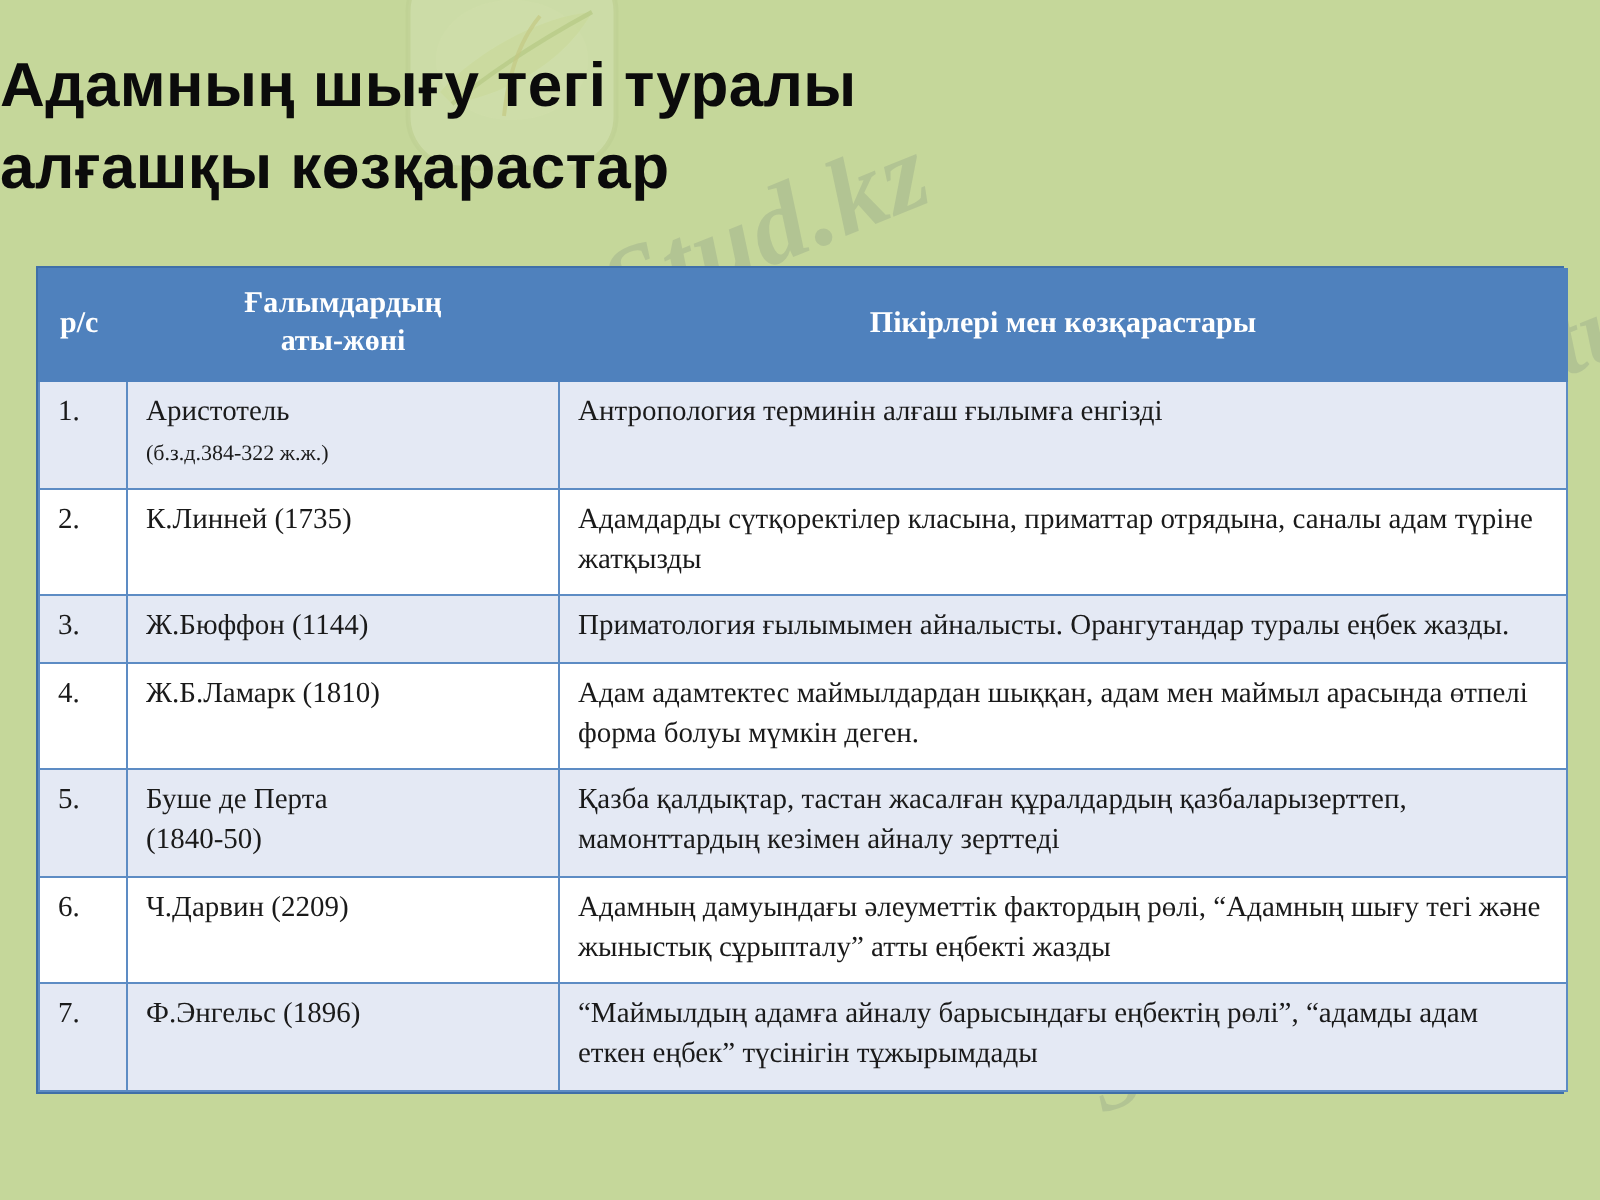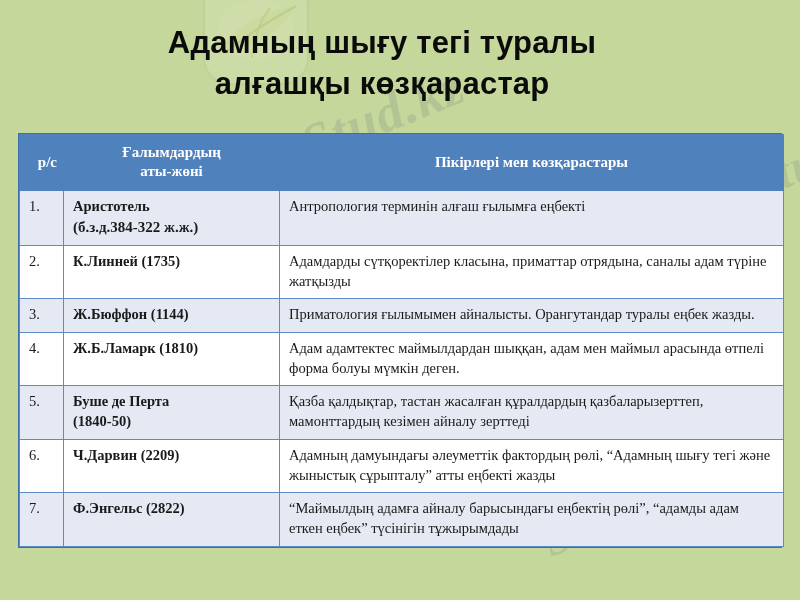--- a/index.html
+++ b/index.html
@@ -45,25 +45,24 @@
   }
   .wm-a { left: 292px;  top: 118px; font-size: 54px; transform: rotate(-22deg); }
   .wm-b { left: 560px;  top: 232px; font-size: 48px; transform: rotate(-22deg); }
   .wm-c { left: 300px;  top: 392px; font-size: 44px; transform: rotate(-22deg); }
   .wm-d { left: 536px;  top: 520px; font-size: 44px; transform: rotate(-22deg); }
   .wm-e { left: 16px;   top: 470px; font-size: 44px; transform: rotate(-22deg); }
 
   
   .slide-title {
     position: absolute;
-    left: 12px;
+    left: 0;
     top: 22px;
     width: 740px;
     z-index: 2;
-    text-align: center;
     font-family: "Liberation Sans", "DejaVu Sans", sans-serif;
     font-weight: bold;
     font-size: 31px;
     line-height: 1.33;
     color: #0b0b0b;
     letter-spacing: .2px;
   }
   .slide-title .tl {
     display: block;
   }
@@ -93,21 +92,21 @@
     color: #ffffff;
     font-weight: bold;
     font-size: 15px;
     line-height: 1.28;
     padding: 8px 6px 9px 6px;
     border: 1px solid #4f81bd;
     vertical-align: middle;
     text-align: center;
     font-family: "Liberation Serif", "DejaVu Serif", serif;
   }
-  table.facts thead th.th-num { text-align: right; padding-left: 10px; }
+  table.facts thead th.th-num { text-align: left; padding-left: 10px; }
 
   table.facts tbody td {
     border: 1px solid #5d8cc4;
     padding: 6px 8px 7px 9px;
     vertical-align: top;
     font-size: 14.5px;
     line-height: 1.36;
     color: #1a1a1a;
     background: #ffffff;
     word-wrap: break-word;
@@ -117,27 +116,26 @@
   }
   td.cell-num {
     text-align: left;
     font-size: 15px;
     color: #1a1a1a;
     white-space: nowrap;
   }
   td.cell-name {
     color: #e01818;
     font-size: 15px;
-    font-weight: bold;
   }
   td.cell-desc {
     color: #161616;
   }
   .sub {
-    font-size: 15px;
+    font-size: 11px;
   }
 </style>
 </head>
 <body>
 
 <div class="bg-watermarks">
   <svg class="leaf-logo" viewBox="0 0 120 120" xmlns="http://www.w3.org/2000/svg">
     <rect x="8" y="8" width="104" height="104" rx="26" fill="#ffffff" opacity="0.30"></rect>
     <rect x="8" y="8" width="104" height="104" rx="26" fill="none" stroke="#b8c98c" stroke-width="2.5" opacity="0.8"></rect>
     <ellipse cx="60" cy="58" rx="38" ry="30" fill="#dfe8c0" opacity="0.55"></ellipse>
@@ -174,21 +172,21 @@
         <th>Пікірлері мен көзқарастары</th>
       </tr>
     </thead>
     <tbody>
       <tr class="alt">
         <td class="cell-num">1.</td>
         <td class="cell-name">
           <span>Аристотель</span><br>
           <span class="sub">(б.з.д.384-322 ж.ж.)</span>
         </td>
-        <td class="cell-desc">Антропология терминін алғаш ғылымға еңбекті</td>
+        <td class="cell-desc">Антропология терминін алғаш ғылымға енгізді</td>
       </tr>
       <tr>
         <td class="cell-num">2.</td>
         <td class="cell-name">К.Линней  (1735)</td>
         <td class="cell-desc">Адамдарды сүтқоректілер класына, приматтар отрядына, саналы адам түріне жатқызды</td>
       </tr>
       <tr class="alt">
         <td class="cell-num">3.</td>
         <td class="cell-name">Ж.Бюффон (1144)</td>
         <td class="cell-desc">Приматология  ғылымымен айналысты. Орангутандар туралы еңбек жазды.</td>
@@ -206,18 +204,18 @@
         </td>
         <td class="cell-desc">Қазба қалдықтар, тастан жасалған құралдардың қазбаларызерттеп,  мамонттардың кезімен айналу зерттеді</td>
       </tr>
       <tr>
         <td class="cell-num">6.</td>
         <td class="cell-name">Ч.Дарвин  (2209)</td>
         <td class="cell-desc">Адамның дамуындағы әлеуметтік фактордың  рөлі, “Адамның шығу тегі және жыныстық сұрыпталу” атты еңбекті жазды</td>
       </tr>
       <tr class="alt">
         <td class="cell-num">7.</td>
-        <td class="cell-name">Ф.Энгельс (2822)</td>
+        <td class="cell-name">Ф.Энгельс (1896)</td>
         <td class="cell-desc">“Маймылдың адамға айналу барысындағы еңбектің рөлі”, “адамды адам еткен еңбек” түсінігін тұжырымдады</td>
       </tr>
     </tbody>
   </table>
 </div>
 
 </body></html>

